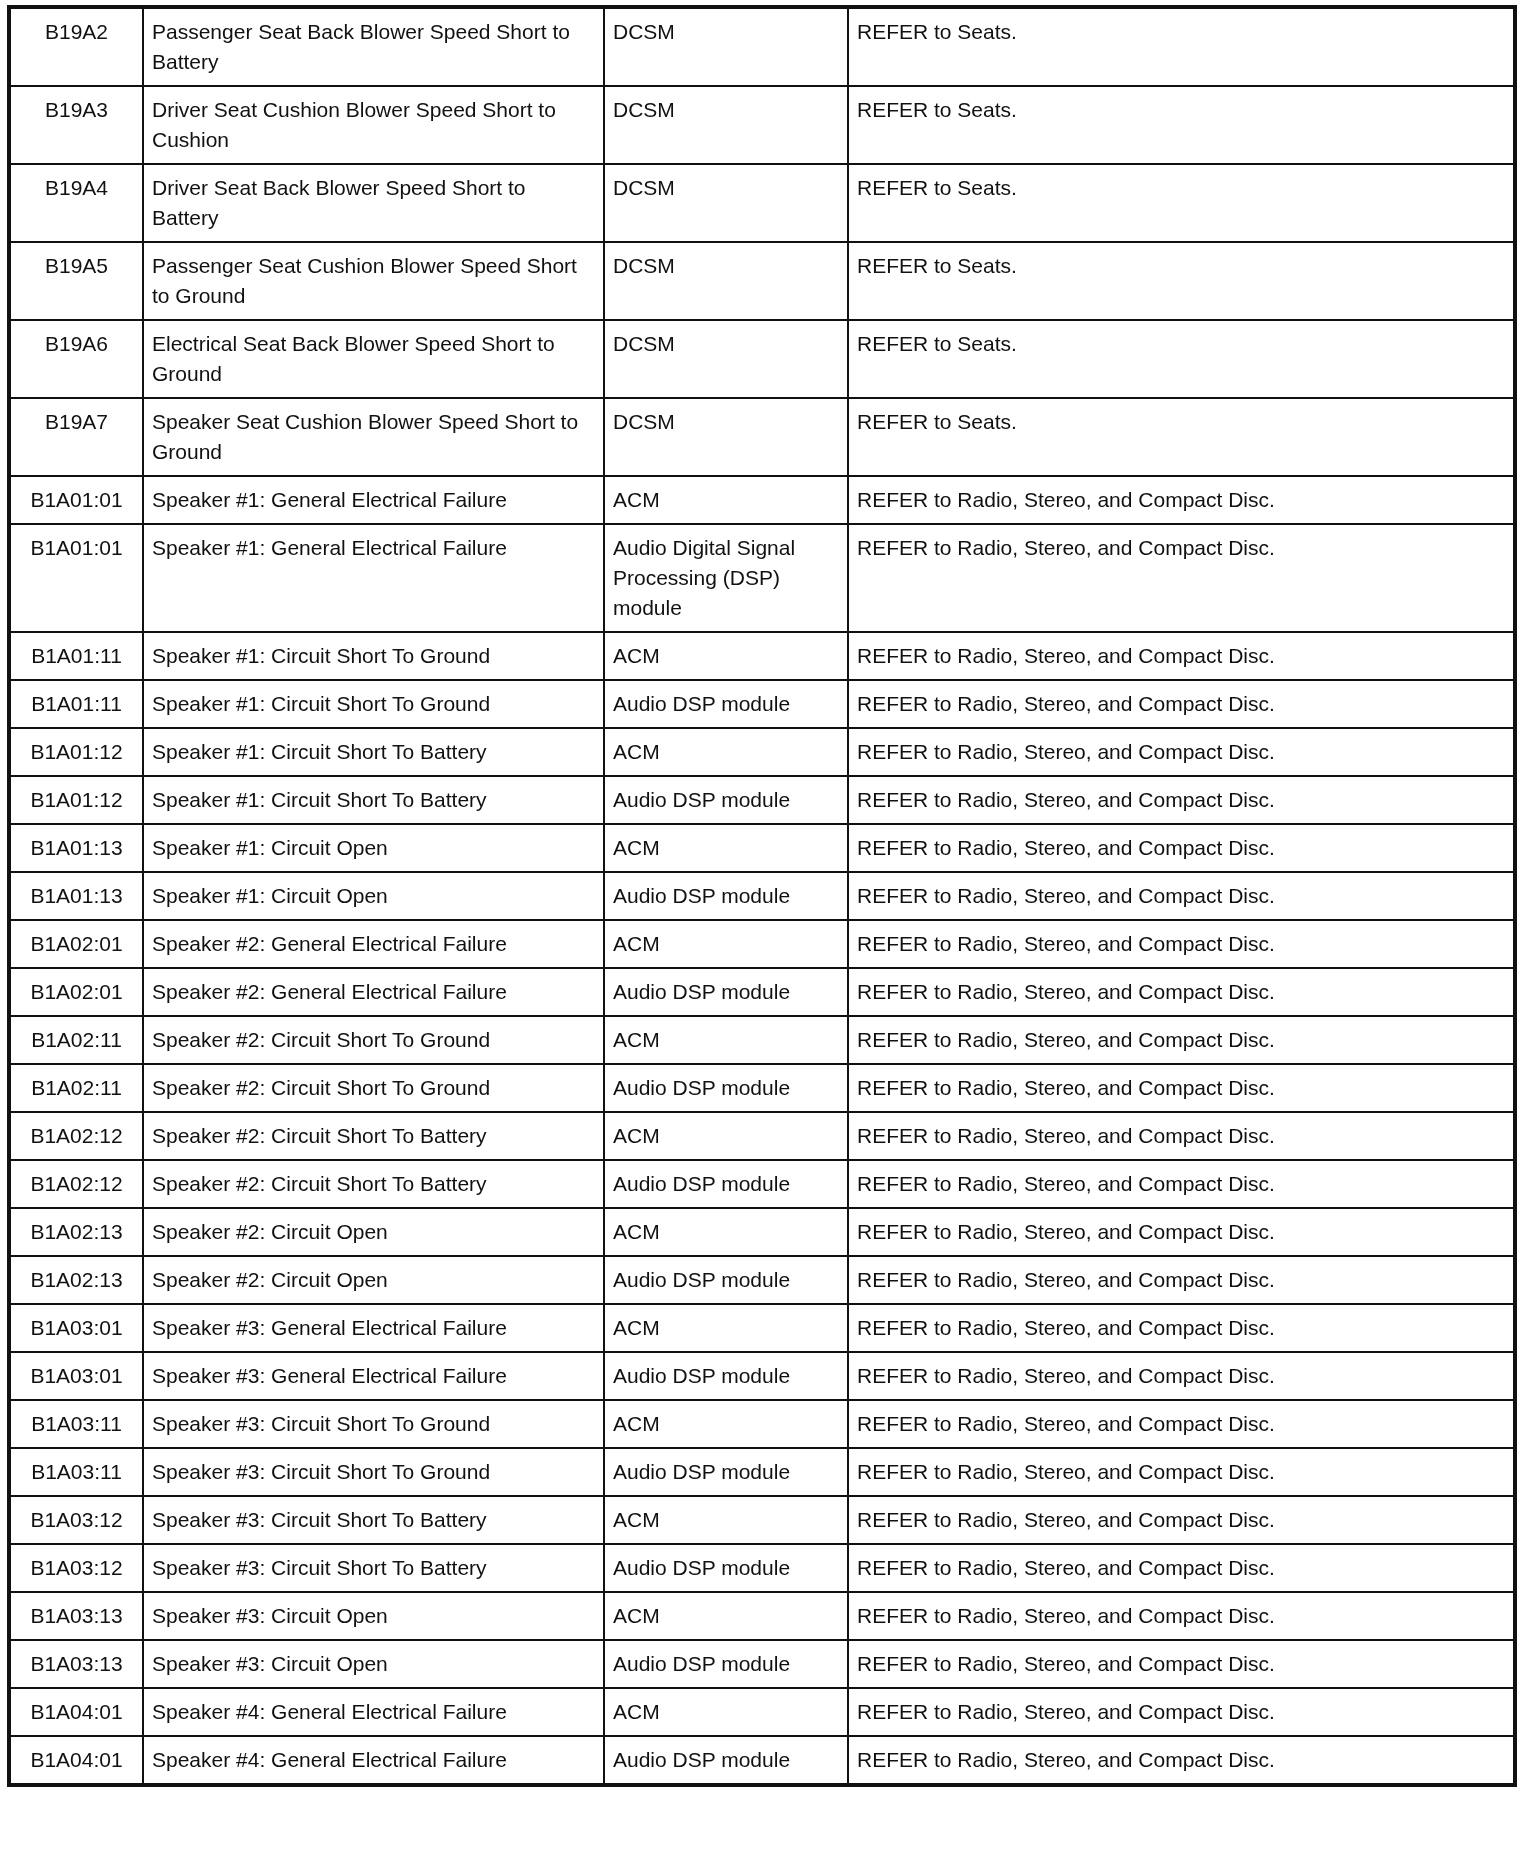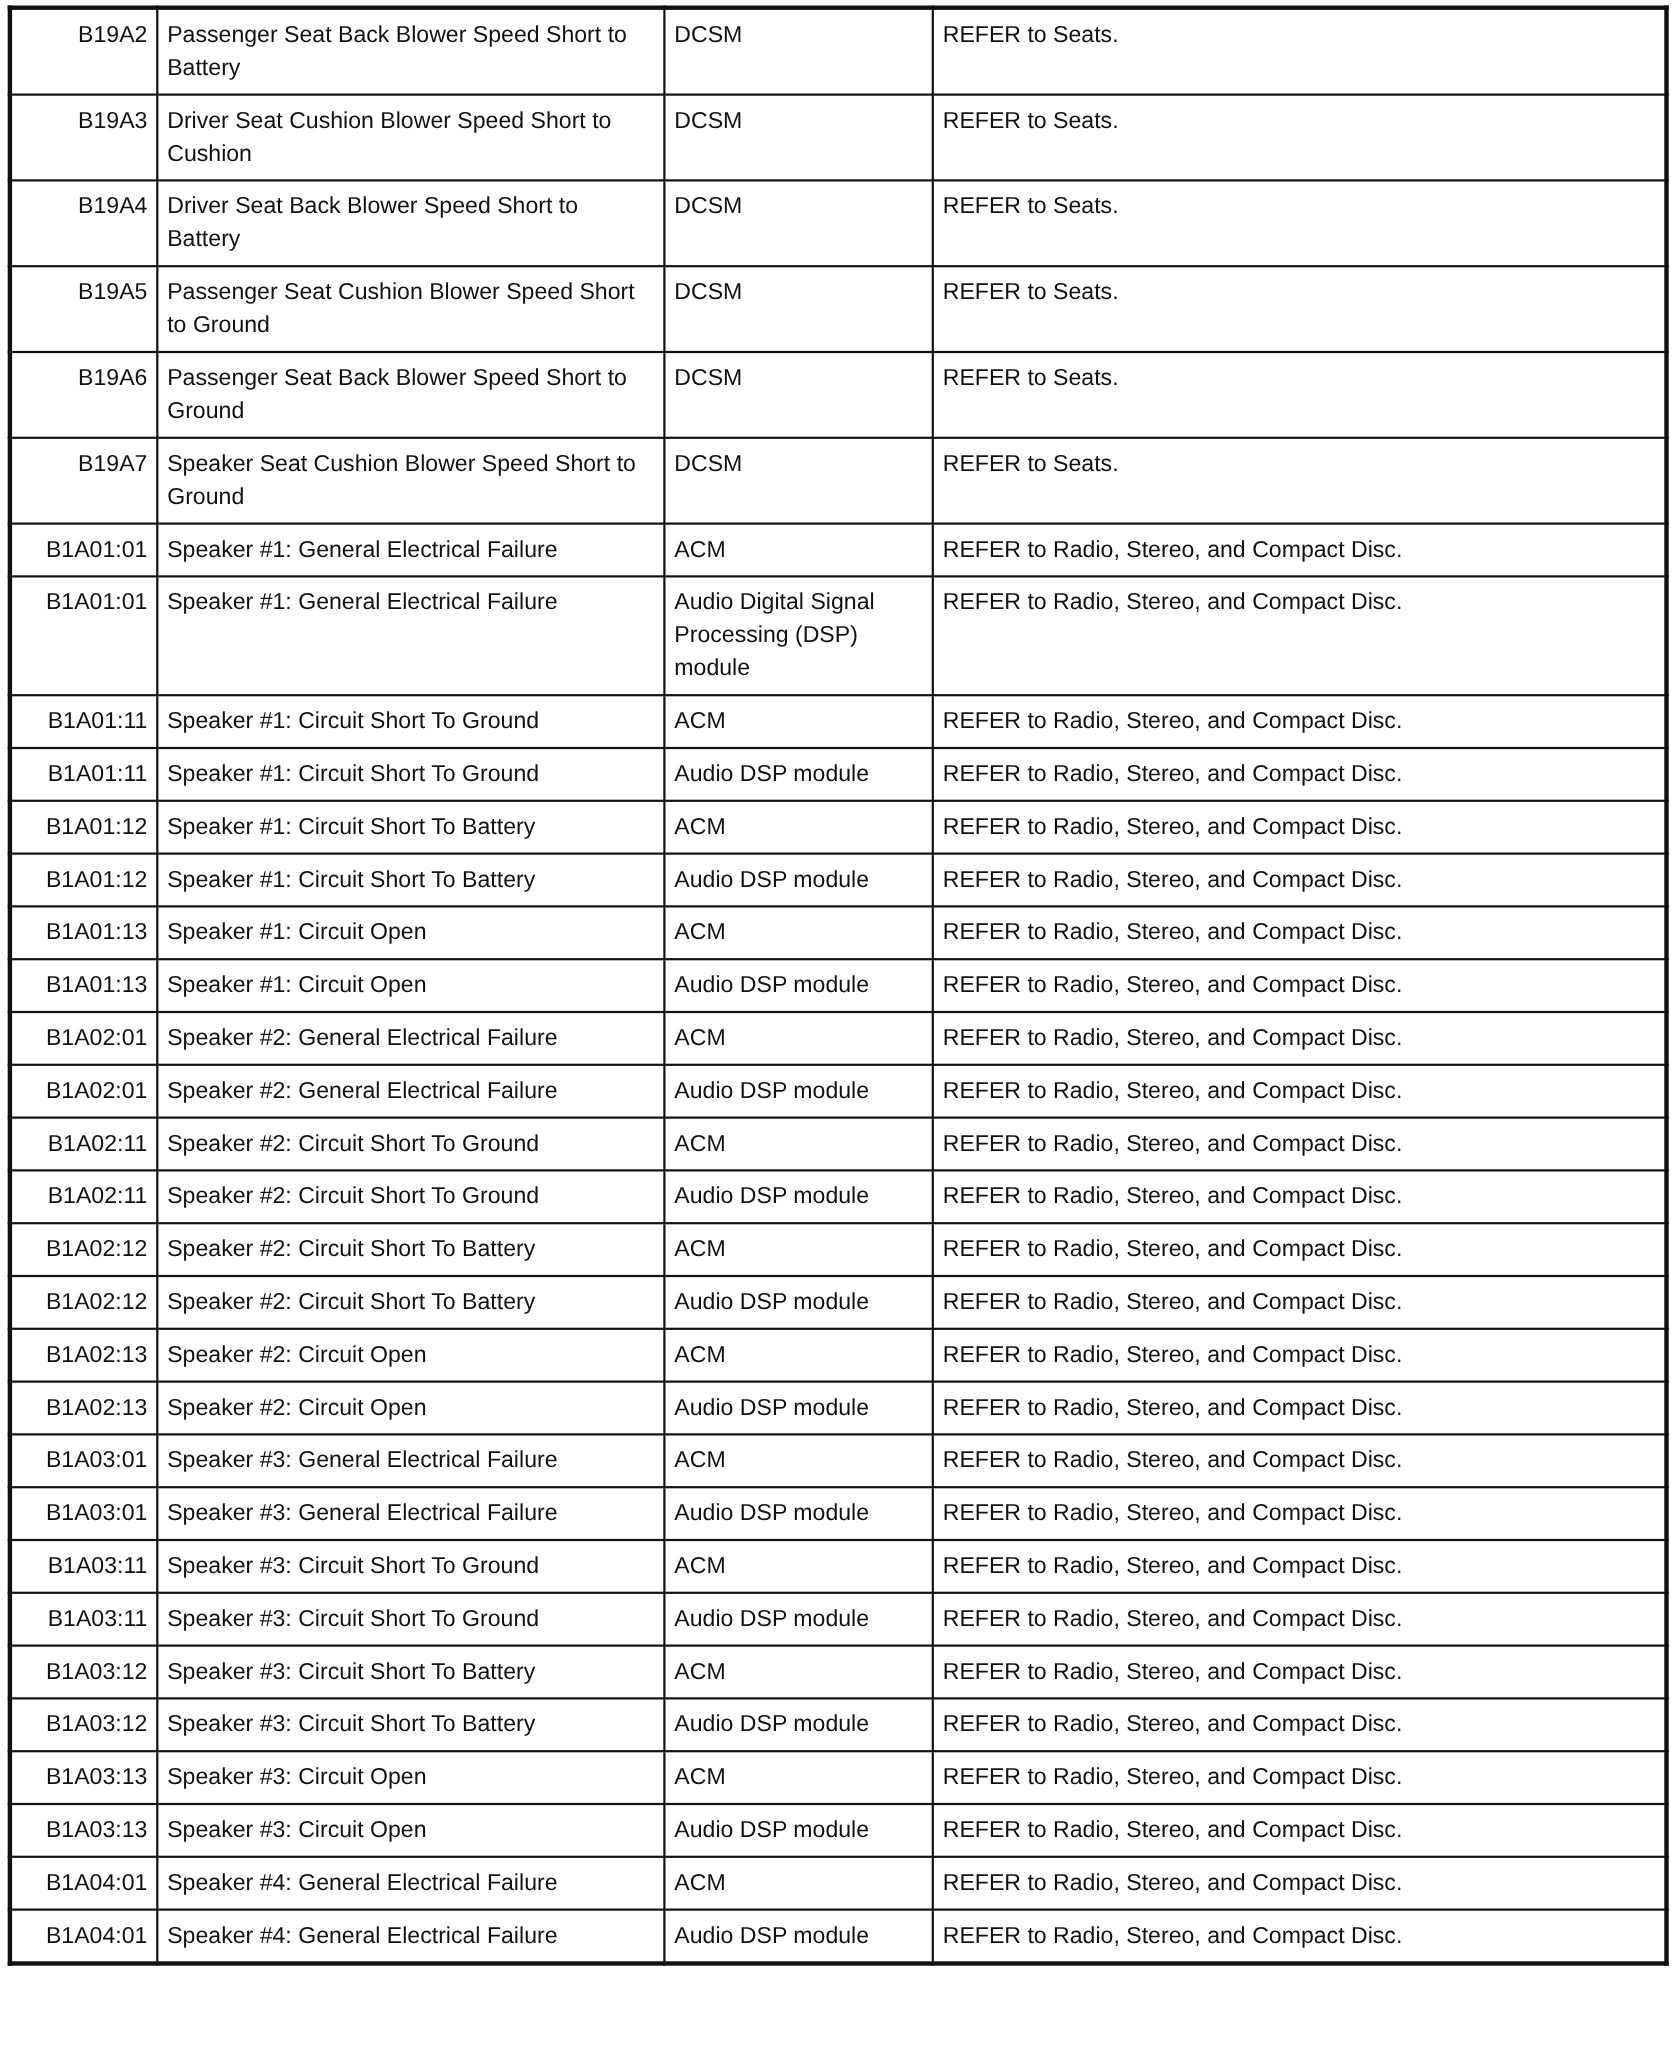--- a/index.html
+++ b/index.html
@@ -7,21 +7,21 @@
          font-family: "Liberation Sans", sans-serif; color: #111; }
   table.dtc {
     position: absolute; left: 7px; top: 5px; width: 1510px;
     border-collapse: collapse; border: 4px solid #111; table-layout: fixed;
     font-size: 21px; line-height: 30px;
   }
   table.dtc td { border: 2px solid #111; vertical-align: top; padding: 8px 8px 6px 8px; }
   table.dtc tr.two td { height: 62px; }
   table.dtc tr.one td { height: 32px; }
   table.dtc tr.three td { height: 92px; }
-  td.code { text-align: right; padding-left: 4px; padding-right: 4px; }
+  td.code { text-align: center; padding-left: 4px; padding-right: 4px; }
   td.module { text-align: left; }
   col.c1 { width: 134px; } col.c2 { width: 461px; } col.c3 { width: 244px; } col.c4 { width: auto; }
 </style>
 </head>
 <body>
 
 <table class="dtc">
   <colgroup>
       <col class="c1">
       <col class="c2">
@@ -48,21 +48,21 @@
         <td>REFER to Seats.</td>
       </tr>
       <tr class="two">
         <td class="code">B19A5</td>
         <td>Passenger Seat Cushion Blower Speed Short to Ground</td>
         <td class="module">DCSM</td>
         <td>REFER to Seats.</td>
       </tr>
       <tr class="two">
         <td class="code">B19A6</td>
-        <td>Passenger Seat Back Blower Speed Short to Ground</td>
+        <td>Electrical Seat Back Blower Speed Short to Ground</td>
         <td class="module">DCSM</td>
         <td>REFER to Seats.</td>
       </tr>
       <tr class="two">
         <td class="code">B19A7</td>
         <td>Speaker Seat Cushion Blower Speed Short to Ground</td>
         <td class="module">DCSM</td>
         <td>REFER to Seats.</td>
       </tr>
       <tr class="one">

